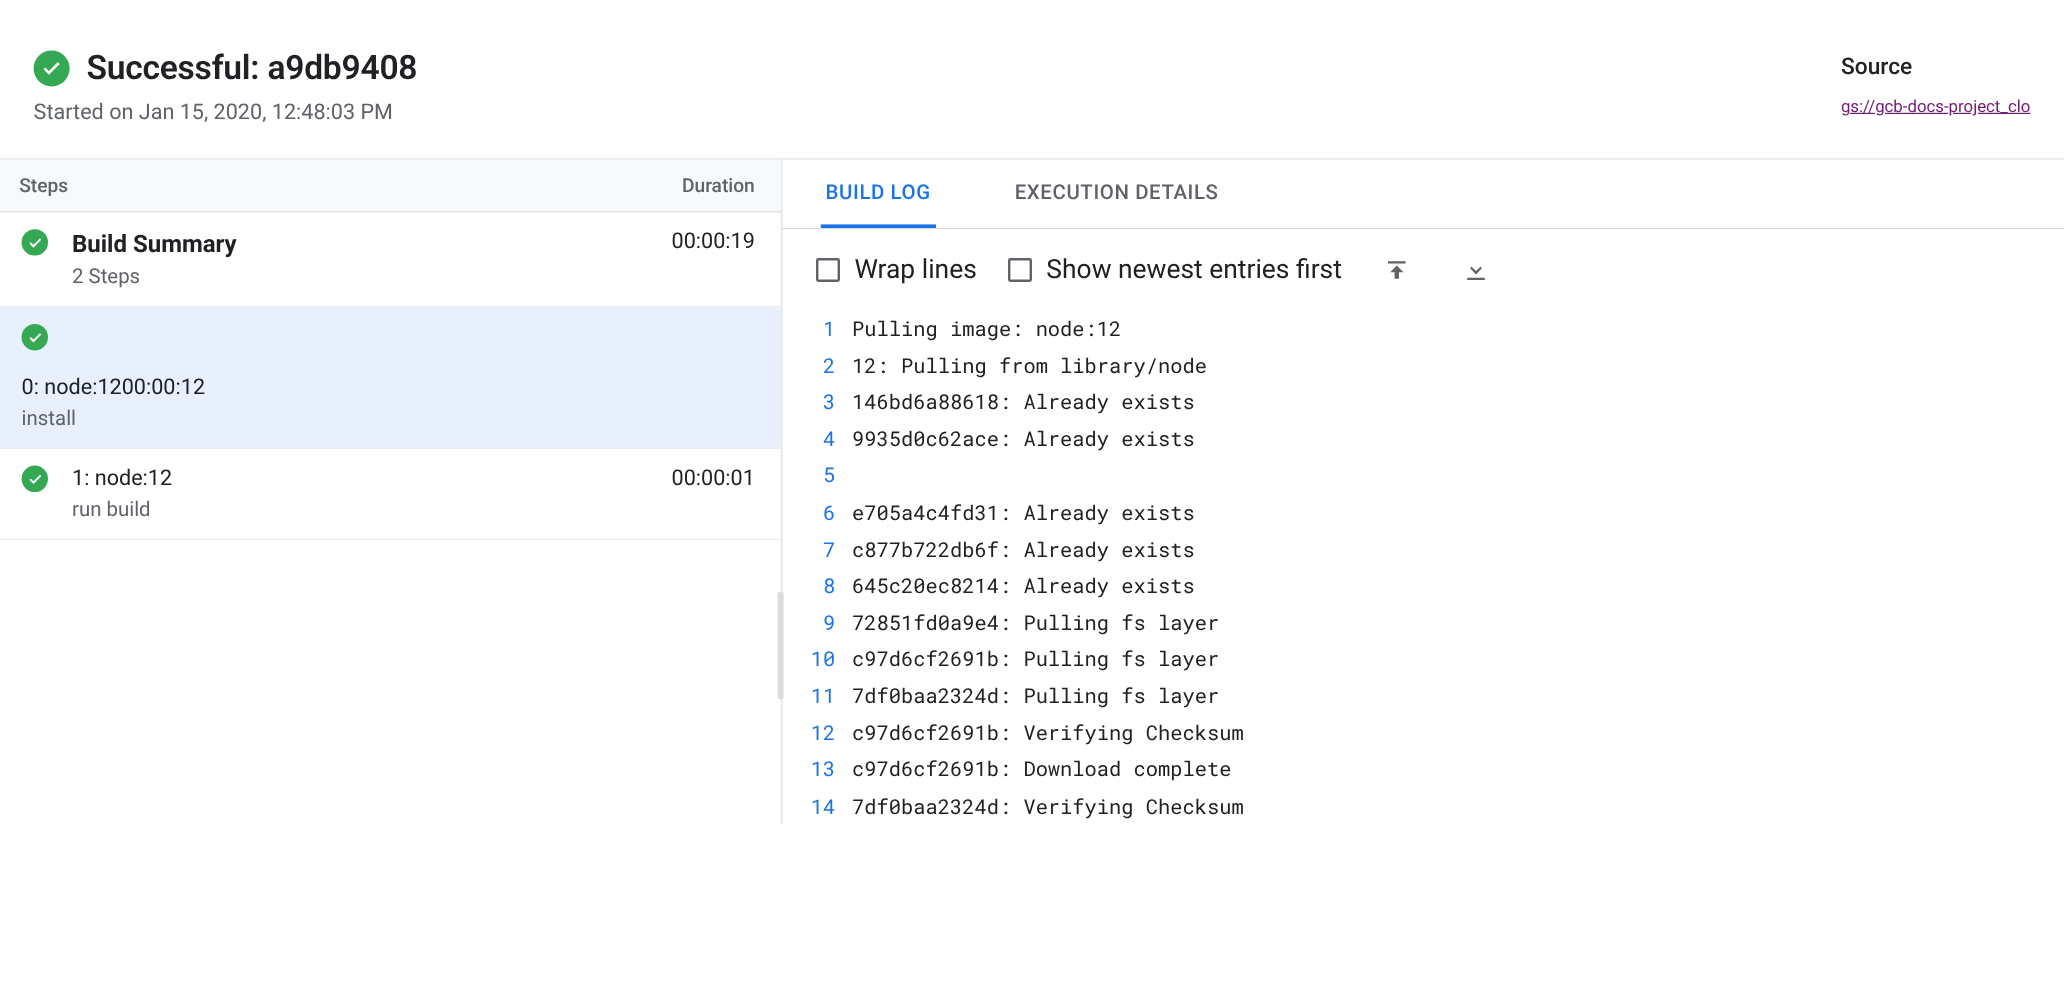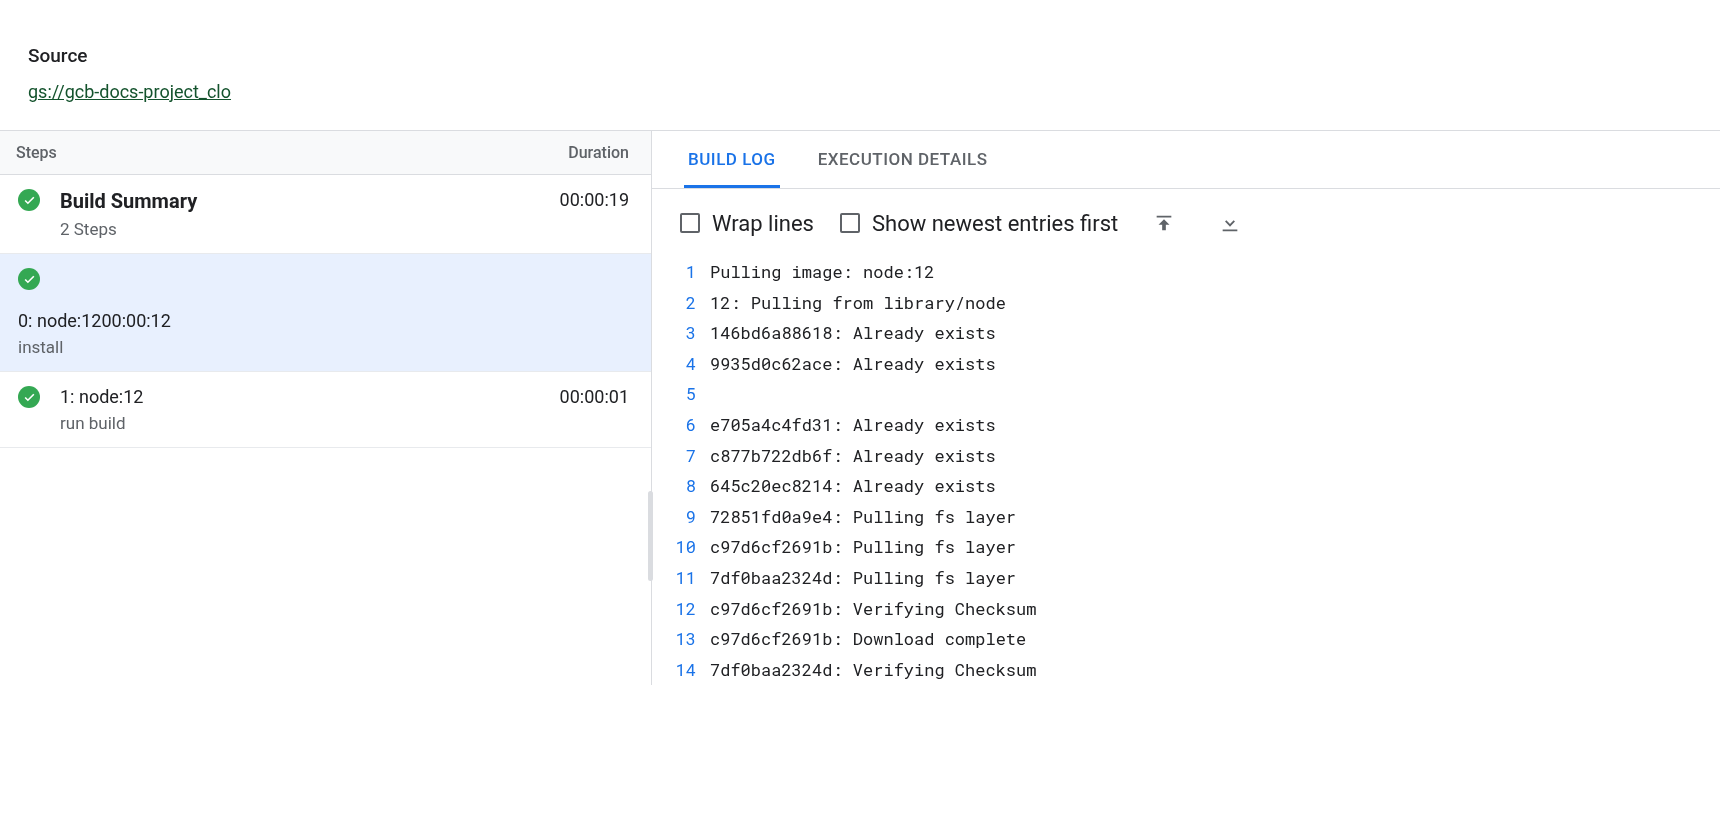--- a/index.html
+++ b/index.html
@@ -5,21 +5,21 @@
     * { box-sizing: border-box; margin: 0; padding: 0; }
     body { font-family: Roboto, 'Helvetica Neue', Arial, sans-serif; font-size: 14px; color: #202124; background: #fff; }
 
     .header { display: flex; justify-content: space-between; align-items: flex-start; padding: 40px 28px 28px 28px; }
     .header-left { display: flex; flex-direction: column; gap: 10px; }
     .title-row { display: flex; align-items: center; gap: 14px; }
     .title { font-size: 28px; font-weight: 600; letter-spacing: -0.2px; }
     .subtitle { font-size: 18px; color: #5f6368; }
     .header-right { text-align: left; padding-top: 4px; }
     .source-label { font-size: 19px; font-weight: 500; color: #202124; margin-bottom: 14px; }
-    .source-link { font-size: 18px; color: #14532d; text-decoration: underline; cursor: pointer; }
+    .source-link { font-size: 14px; color: #701a75; text-decoration: underline; cursor: pointer; }
 
     .success-icon-lg { width: 30px; height: 30px; border-radius: 50%; background: #34a853; display: inline-flex; align-items: center; justify-content: center; flex-shrink: 0; }
     .success-icon-lg svg { width: 18px; height: 18px; fill: none; stroke: #fff; stroke-width: 3; }
     .success-icon-sm { width: 22px; height: 22px; border-radius: 50%; background: #34a853; display: inline-flex; align-items: center; justify-content: center; flex-shrink: 0; }
     .success-icon-sm svg { width: 13px; height: 13px; fill: none; stroke: #fff; stroke-width: 3; }
 
     .content { display: flex; border-top: 1px solid #dadce0; }
 
     
     .steps-panel { width: 652px; border-right: 1px solid #dadce0; position: relative; }
@@ -30,40 +30,51 @@
     .step-text { display: flex; flex-direction: column; gap: 6px; }
     .step-title { font-size: 18px; color: #202124; }
     .step-title.bold { font-weight: 700; font-size: 20px; }
     .step-sub { font-size: 17px; color: #5f6368; }
     .step-duration { font-size: 18px; color: #202124; }
 
     .scroll-indicator { position: absolute; right: -2px; top: 360px; width: 5px; height: 90px; background: #dadce0; border-radius: 3px; }
 
     
     .log-panel { flex: 1; display: flex; flex-direction: column; }
-    .tabs { display: flex; gap: 34px; padding: 0 32px; border-bottom: 1px solid #dadce0; }
+    .tabs { display: flex; gap: 62px; padding: 0 32px; border-bottom: 1px solid #dadce0; }
     .tab { padding: 18px 4px 16px; font-size: 17px; font-weight: 500; letter-spacing: 0.5px; color: #5f6368; cursor: pointer; border-bottom: 3px solid transparent; }
     .tab.active { color: #1a73e8; border-bottom-color: #1a73e8; }
 
     .toolbar { display: flex; align-items: center; gap: 26px; padding: 14px 28px; }
     .check-opt { display: flex; align-items: center; gap: 12px; cursor: pointer; }
     .checkbox { width: 20px; height: 20px; border: 2px solid #5f6368; border-radius: 2px; }
     .check-label { font-size: 22px; color: #202124; }
     .icon-btn { width: 40px; height: 40px; display: inline-flex; align-items: center; justify-content: center; border-radius: 50%; cursor: pointer; }
     .icon-btn svg { width: 22px; height: 22px; fill: #5f6368; }
 
     .log-view { font-family: 'Roboto Mono', Menlo, Consolas, monospace; font-size: 17px; line-height: 1.8; padding-left: 8px; }
     .log-line { display: flex; }
     .line-num { width: 50px; text-align: right; color: #1a73e8; padding-right: 14px; flex-shrink: 0; }
     .line-text { color: #202124; white-space: pre; }
   </style>
 </head>
 <body>
 
 <div class="header">
+  <div class="header-left">
+    <div class="title-row">
+      <span class="success-icon-lg">
+        <svg viewBox="0 0 24 24">
+            <polyline points="4,12 9,17 20,6"></polyline>
+          </svg>
+      </span>
+      <span class="title">Successful: a9db9408</span>
+    </div>
+    <div class="subtitle">Started on Jan 15, 2020, 12:48:03 PM</div>
+  </div>
   <div class="header-right">
     <div class="source-label">Source</div>
     <a class="source-link">gs://gcb-docs-project_clo</a>
   </div>
 </div>
 
 <div class="content">
 
   <div class="steps-panel">
     <div class="steps-header">

